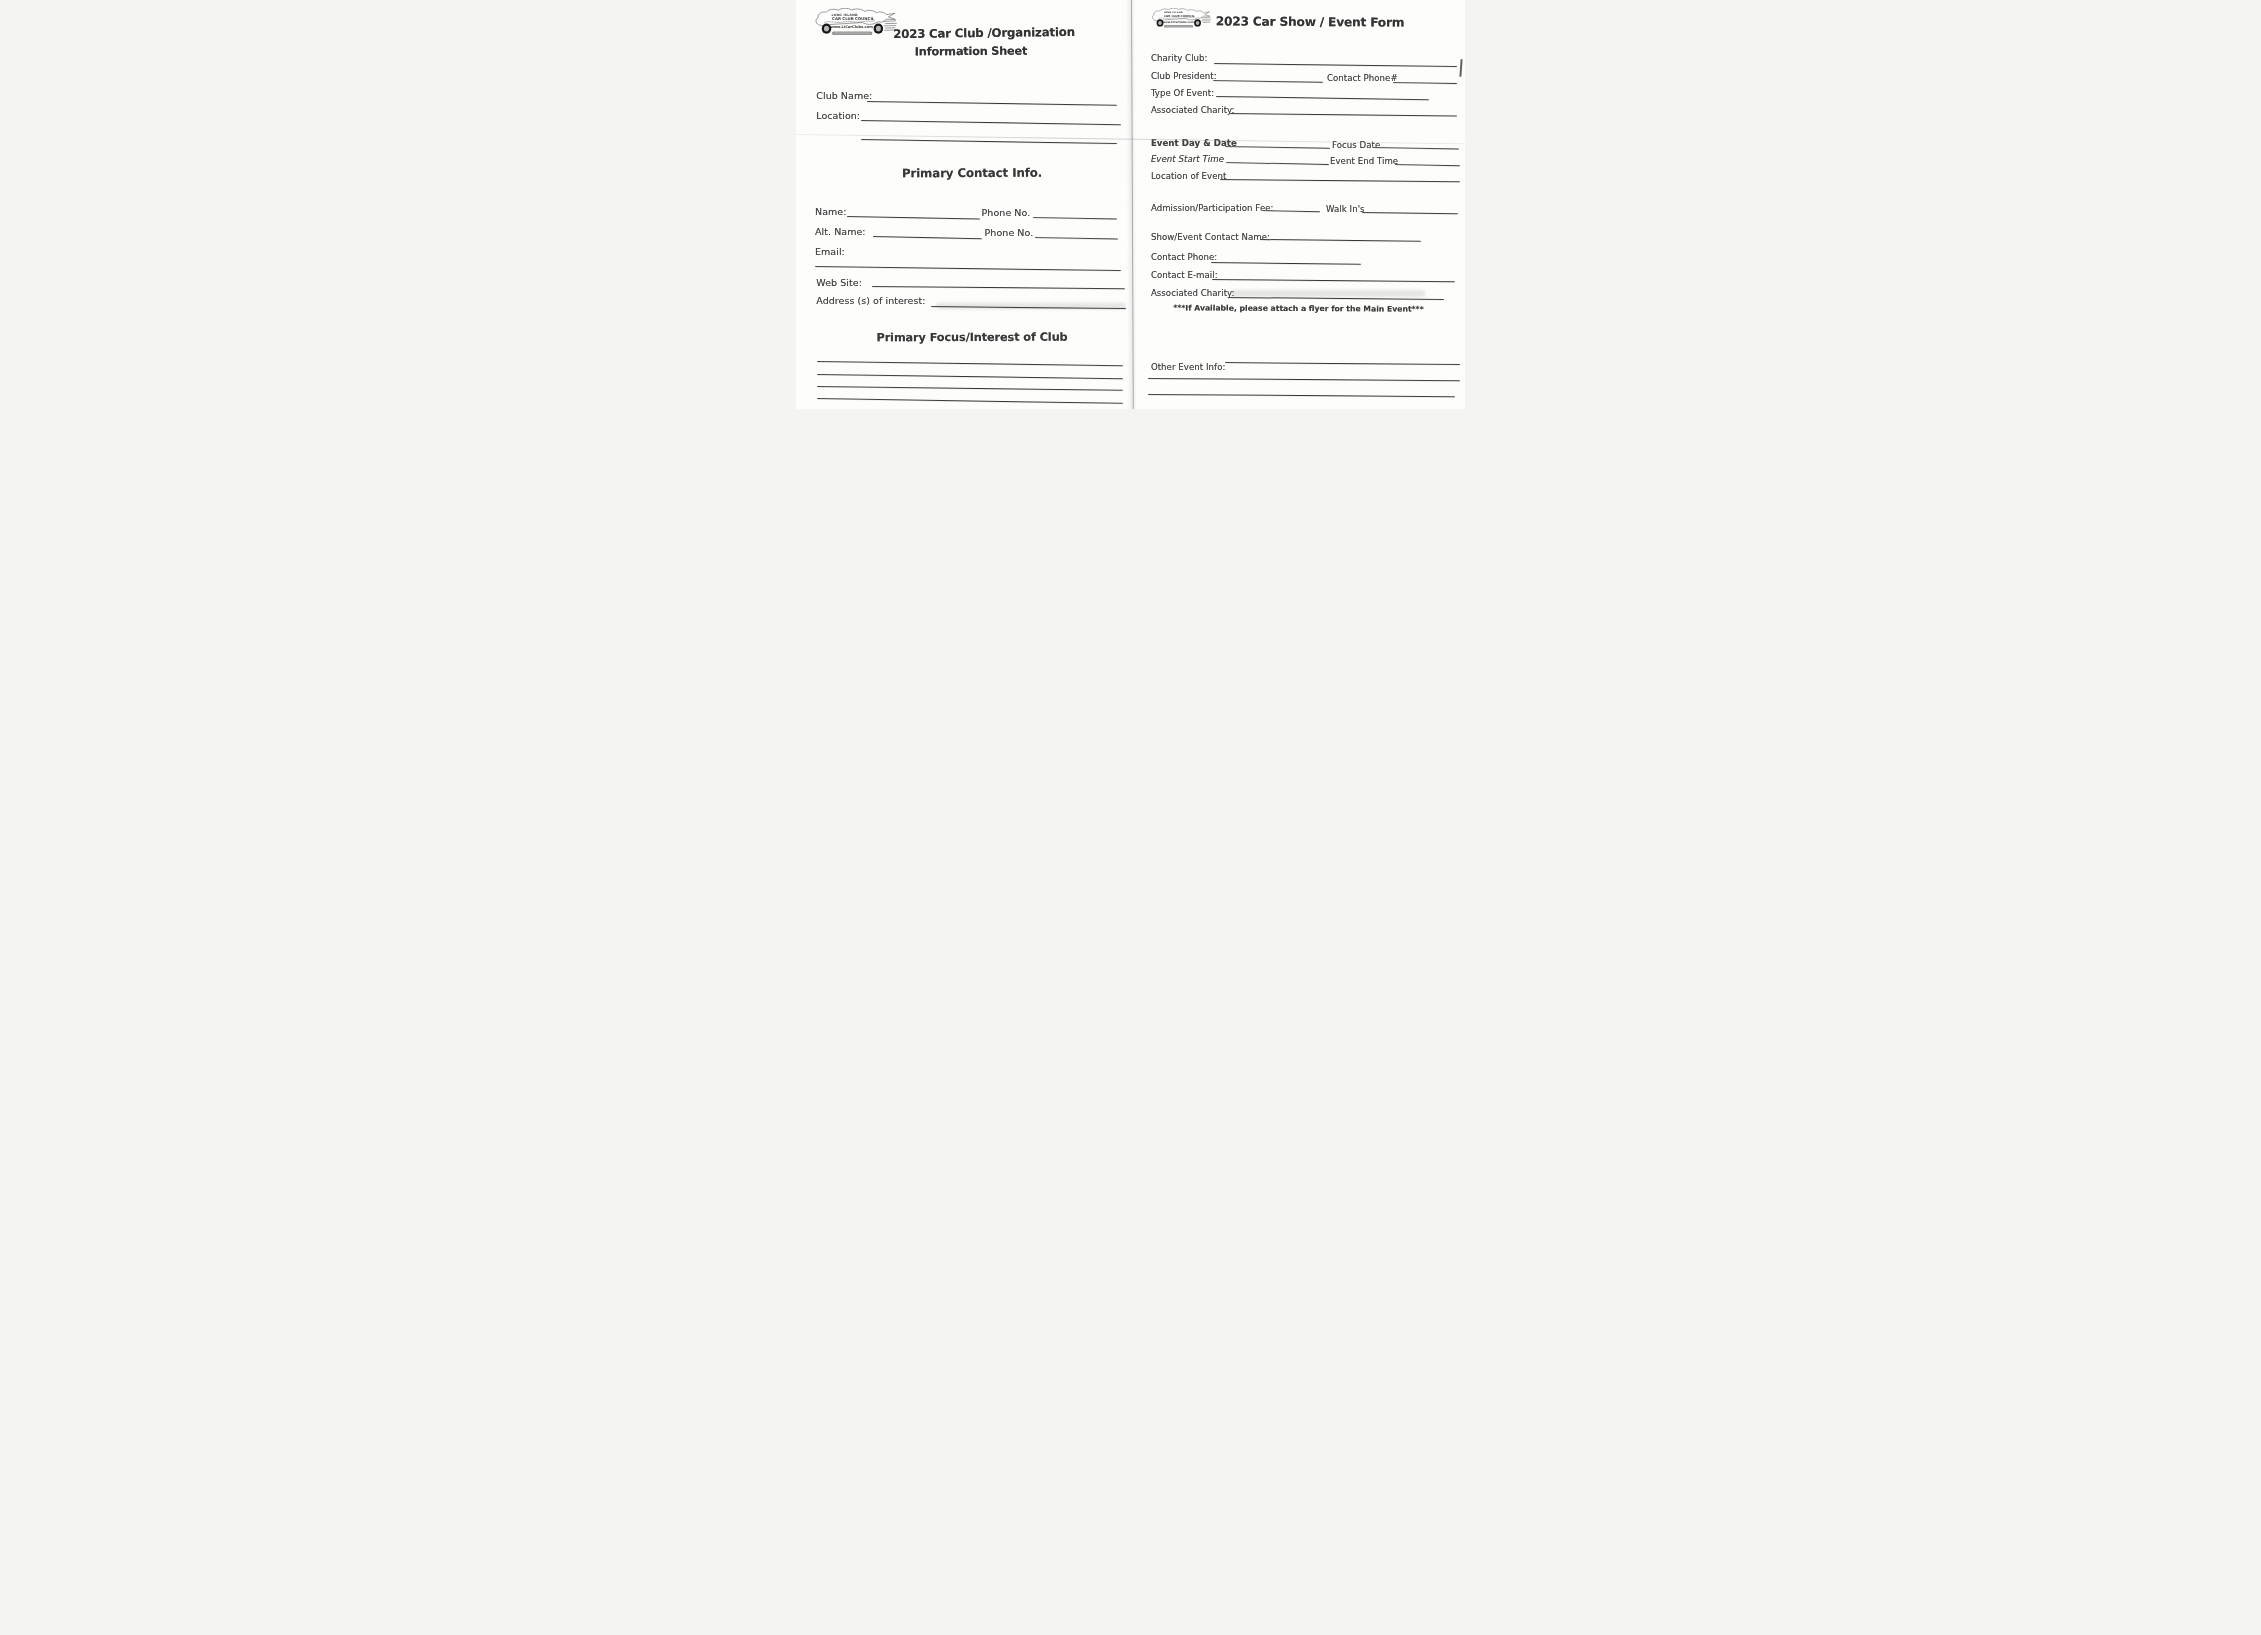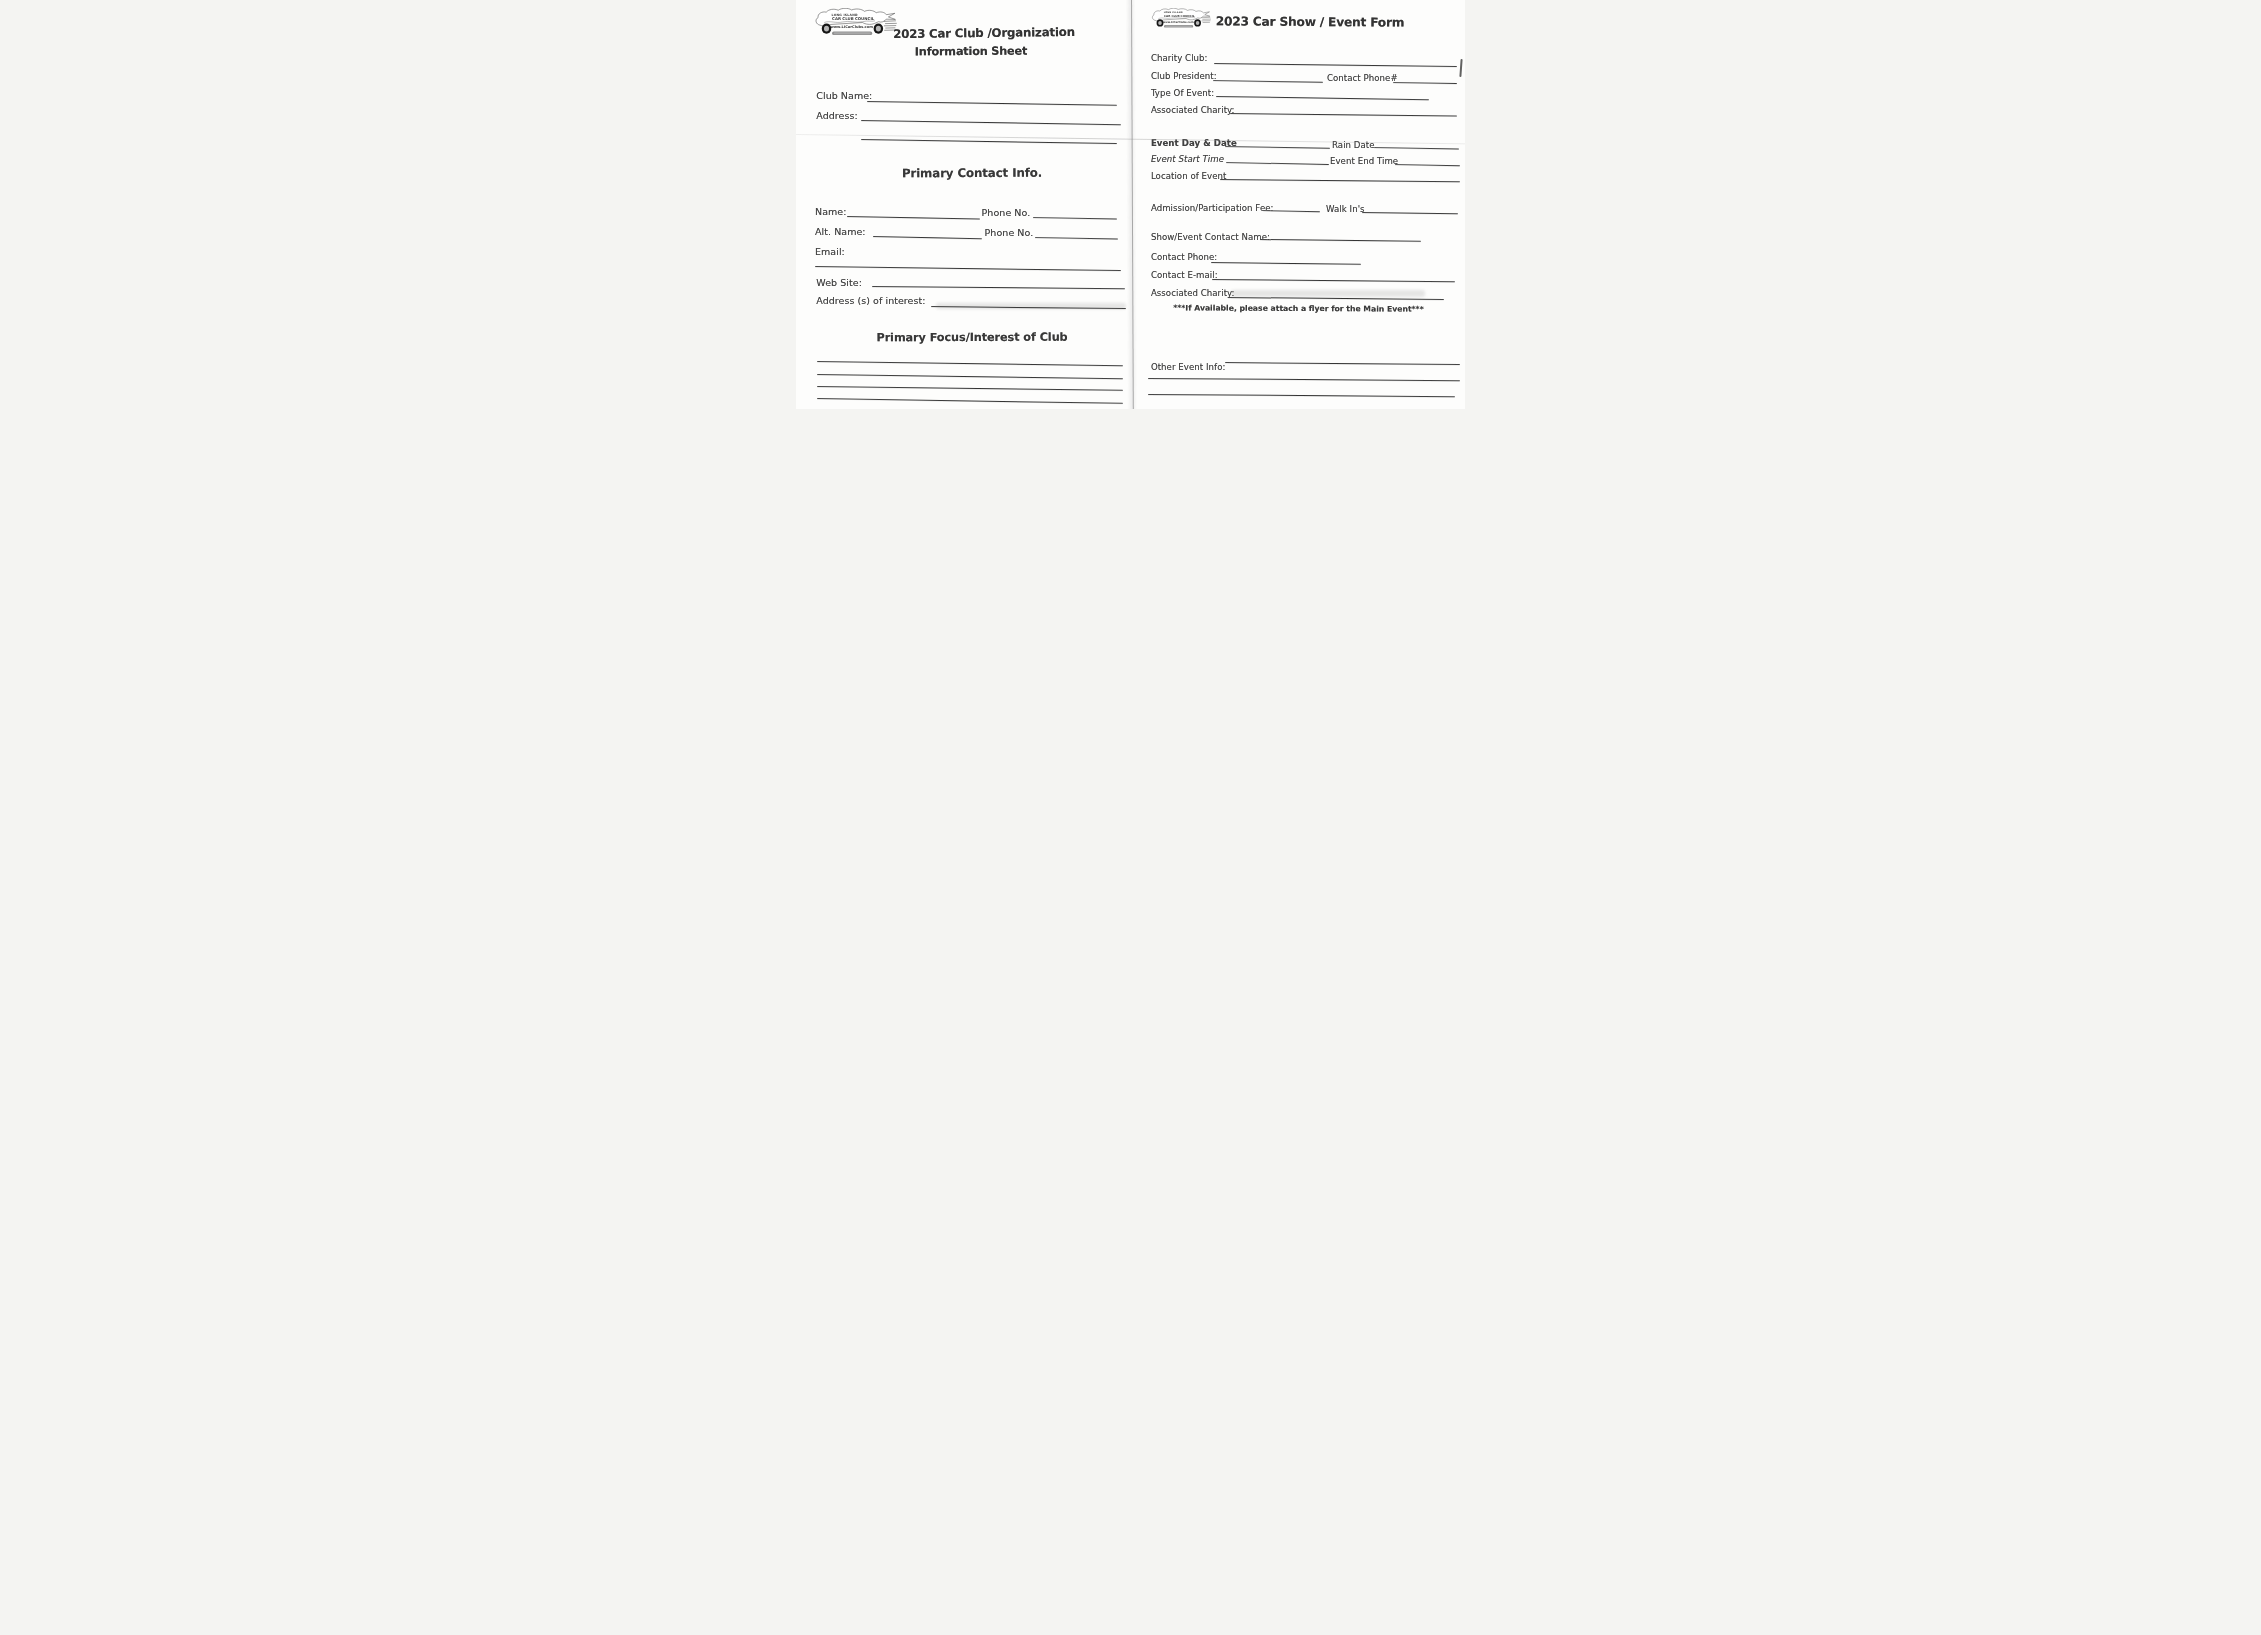--- a/index.html
+++ b/index.html
@@ -91,21 +91,21 @@
         <rect x="72" y="87" width="132" height="7" rx="3.5" fill="#bdbdbd" opacity=".55"></rect>
       </svg>
     </div>
 
     <div class="title1" style="left:71px;top:26px;width:226px;font-size:11.8px;transform:rotate(-.7deg);">2023 Car Club /Organization</div>
     <div class="title2" style="left:58px;top:45px;width:226px;font-size:11.3px;transform:rotate(-.4deg);">Information Sheet</div>
 
     <div class="lbl" style="left:16.7px;top:90px;">Club Name:</div>
     <div class="ln" style="left:67px;top:101px;width:250px;transform:rotate(.85deg);"></div>
 
-    <div class="lbl" style="left:16.7px;top:110px;">Address:</div>
+    <div class="lbl" style="left:16.7px;top:110px;">Location:</div>
     <div class="ln" style="left:61px;top:120px;width:260px;transform:rotate(.95deg);"></div>
     <div class="ln" style="left:61px;top:139px;width:256px;transform:rotate(.9deg);"></div>
 
     <div class="heading" style="left:59px;top:166px;width:226px;transform:rotate(-.3deg);">Primary Contact Info.</div>
 
     <div class="lbl" style="left:15.4px;top:206px;">Name:</div>
     <div class="ln" style="left:47px;top:216px;width:133px;transform:rotate(1.1deg);"></div>
     <div class="lbl" style="left:182px;top:207px;">Phone No.</div>
     <div class="ln thin" style="left:233px;top:217px;width:84px;transform:rotate(1deg);"></div>
 
@@ -167,21 +167,21 @@
     <div class="ln thin" style="left:248px;top:82px;width:64px;transform:rotate(.9deg);"></div>
 
     <div class="lbl" style="left:5.9px;top:88px;">Type Of Event:</div>
     <div class="ln" style="left:71px;top:96px;width:213px;transform:rotate(.85deg);"></div>
 
     <div class="lbl" style="left:5.9px;top:105px;">Associated Charity:</div>
     <div class="ln" style="left:85px;top:113px;width:227px;transform:rotate(.66deg);"></div>
 
     <div class="lbl" style="left:5.9px;top:138px;font-weight:bold;">Event Day &amp; Date</div>
     <div class="ln thin" style="left:80px;top:146px;width:105px;transform:rotate(.95deg);"></div>
-    <div class="lbl" style="left:187px;top:140px;">Rain Date</div>
+    <div class="lbl" style="left:187px;top:140px;">Focus Date</div>
     <div class="ln thin" style="left:229px;top:147px;width:85px;transform:rotate(1deg);"></div>
 
     <div class="lbl" style="left:5.9px;top:154px;font-style:italic;">Event Start Time</div>
     <div class="ln thin" style="left:81px;top:162px;width:103px;transform:rotate(1.1deg);"></div>
     <div class="lbl" style="left:185px;top:156px;text-align:right;">Event End Time</div>
     <div class="ln thin" style="left:250px;top:164px;width:65px;transform:rotate(1.1deg);"></div>
 
     <div class="lbl" style="left:5.9px;top:171px;">Location of Event</div>
     <div class="ln" style="left:75px;top:179px;width:240px;transform:rotate(.55deg);"></div>
 

